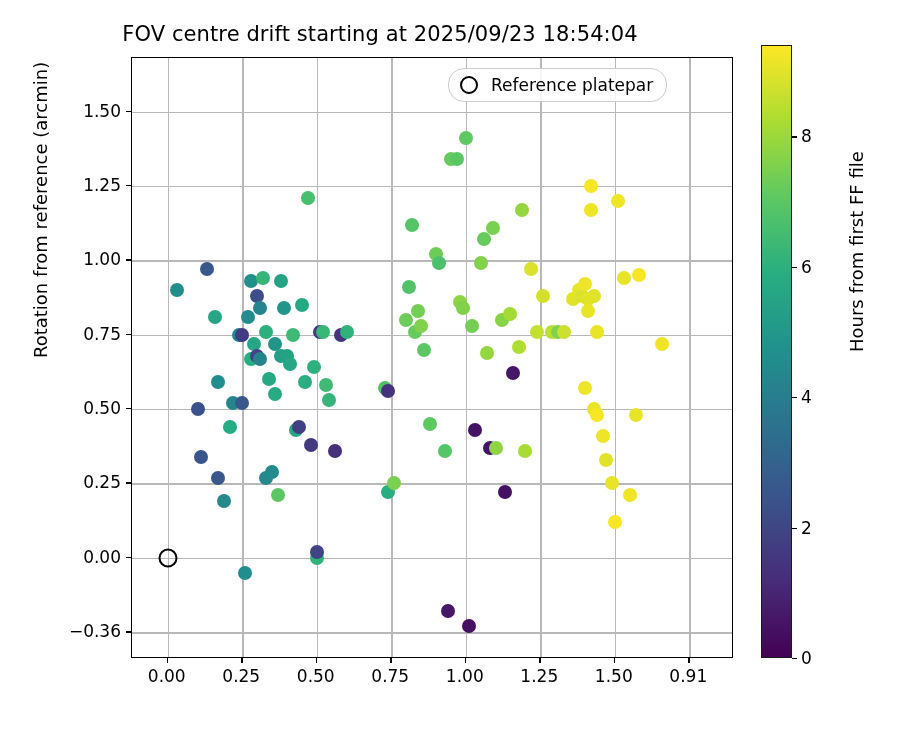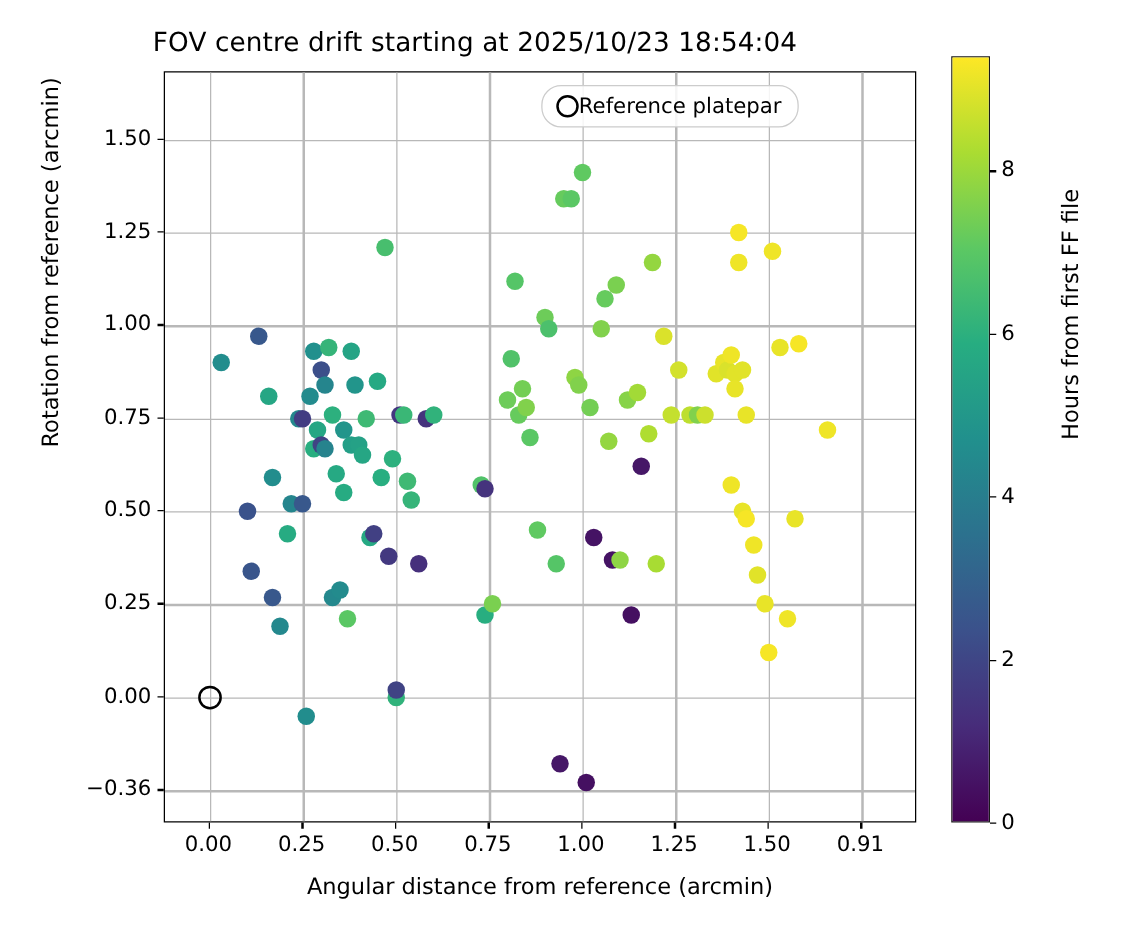--- a/index.html
+++ b/index.html
@@ -46,22 +46,22 @@
 
   
   #refmarker{
     position:absolute;width:19px;height:19px;border-radius:50%;
     border:2.1px solid #000;background:transparent;
     transform:translate(-50%,-50%);box-sizing:border-box;
   }
 
   
   #legend{
-    position:absolute;left:433px;top:68px;height:34px;
-    display:flex;align-items:center;padding:0 13px 0 11px;
+    position:absolute;left:448px;top:68px;height:34px;
+    display:flex;align-items:center;gap:13px;padding:0 13px 0 11px;
     background:rgba(255,255,255,0.85);border:1px solid #cccccc;border-radius:16px;
     box-sizing:border-box;
   }
   #legend .lgmark{
     width:18px;height:18px;border-radius:50%;border:2.1px solid #000;
     box-sizing:border-box;flex:0 0 auto;
   }
   #legend .lgtext{font-size:17px;color:#000;white-space:nowrap;}
 
   
@@ -76,21 +76,21 @@
     position:absolute;font-size:18px;color:#000;white-space:nowrap;
     left:0;top:0;transform-origin:0 0;
     transform:translate(846px,352px) rotate(-90deg);
   }
 </style>
 </head>
 <body>
 
 <div id="figure">
 
-  <div id="title">FOV centre drift starting at 2025/10/23 18:54:04</div>
+  <div id="title">FOV centre drift starting at 2025/09/23 18:54:04</div>
 
   <div id="axes">
     <div id="gridlayer">
         <div class="gl v" style="left: 35.7624px;"></div>
         <div class="gl v" style="left: 110.267px;"></div>
         <div class="gl v" style="left: 184.772px;"></div>
         <div class="gl v" style="left: 259.277px;"></div>
         <div class="gl v" style="left: 333.782px;"></div>
         <div class="gl v" style="left: 408.287px;"></div>
         <div class="gl v" style="left: 482.792px;"></div>
@@ -255,21 +255,20 @@
       <div class="tick y" style="top: 333.698px;"></div>
       <div class="ticklabel y" style="top: 333.698px;">0.75</div>
       <div class="tick y" style="top: 259.317px;"></div>
       <div class="ticklabel y" style="top: 259.317px;">1.00</div>
       <div class="tick y" style="top: 184.936px;"></div>
       <div class="ticklabel y" style="top: 184.936px;">1.25</div>
       <div class="tick y" style="top: 110.554px;"></div>
       <div class="ticklabel y" style="top: 110.554px;">1.50</div>
     </div>
 
-  <div id="xlabel">Angular distance from reference (arcmin)</div>
   <div id="ylabel">Rotation from reference (arcmin)</div>
 
   <div id="legend">
     <span class="lgmark"></span>
     <span class="lgtext">Reference platepar</span>
   </div>
 
   <div id="cbar">
     <div id="cbargrad" style="background: linear-gradient(to top, rgb(68, 1, 84), rgb(71, 44, 122), rgb(59, 81, 139), rgb(44, 113, 142), rgb(33, 144, 141), rgb(39, 173, 129), rgb(92, 200, 99), rgb(170, 220, 50), rgb(253, 231, 37));"></div>
   </div>

